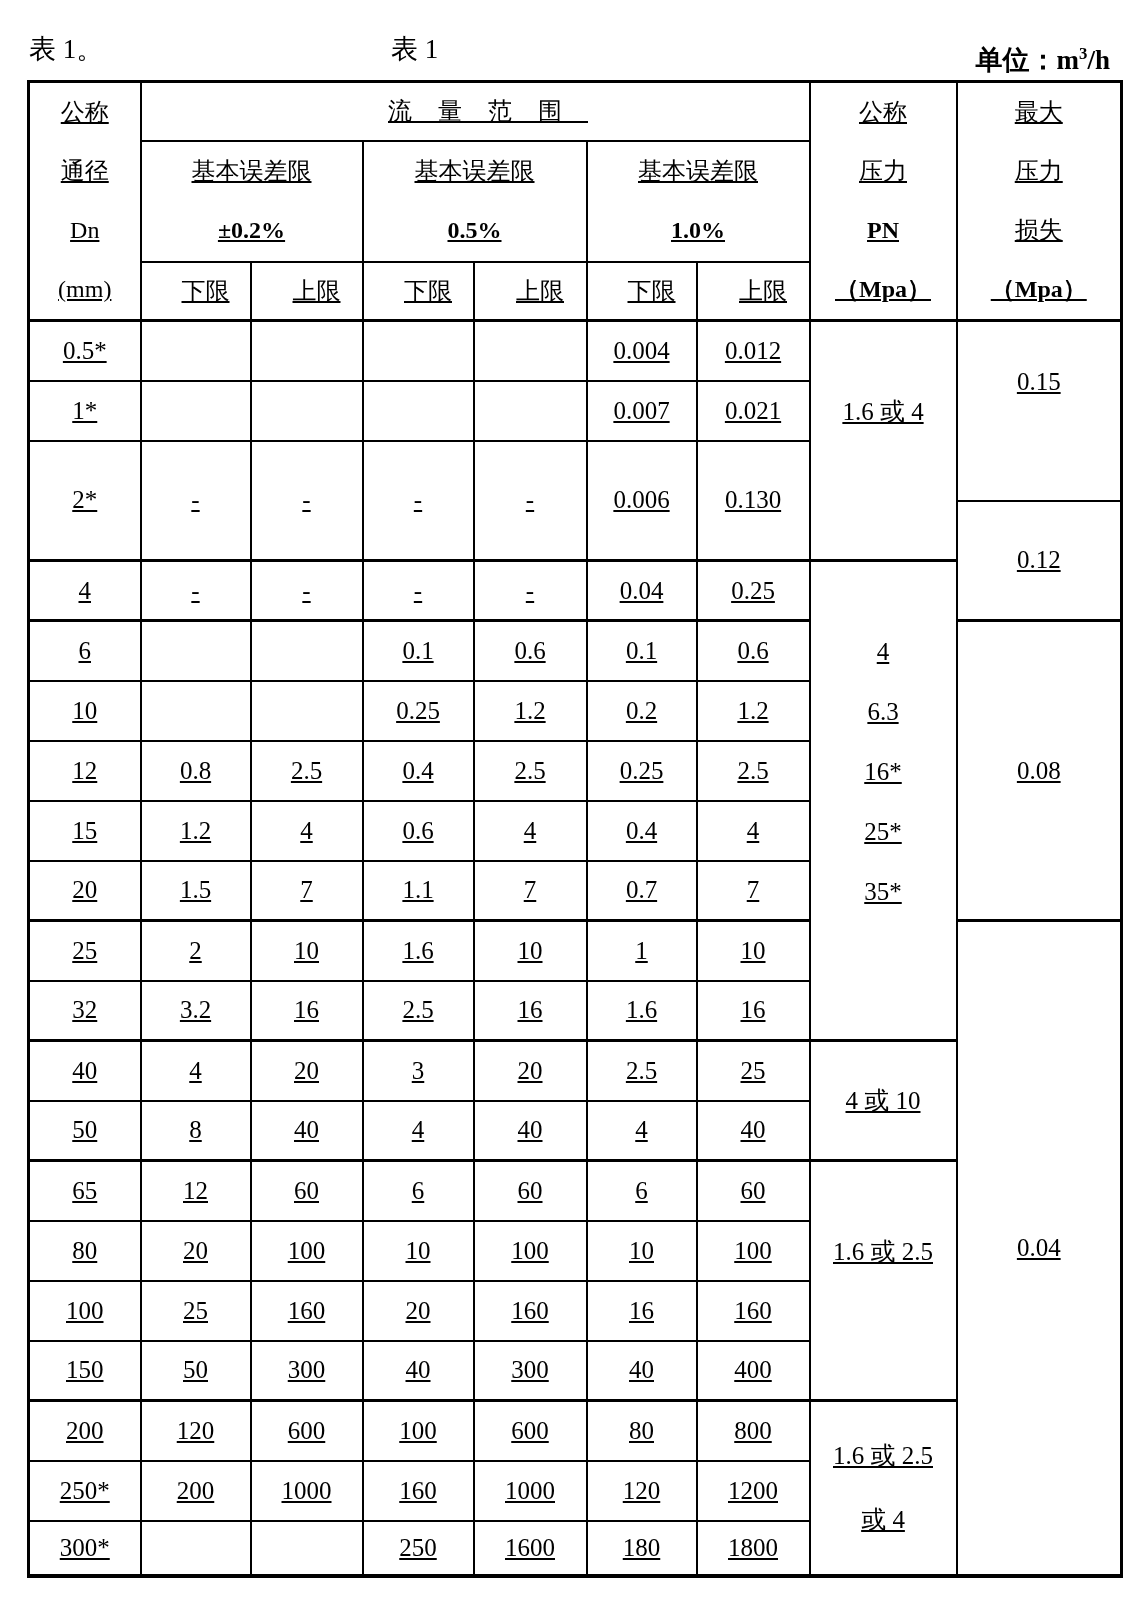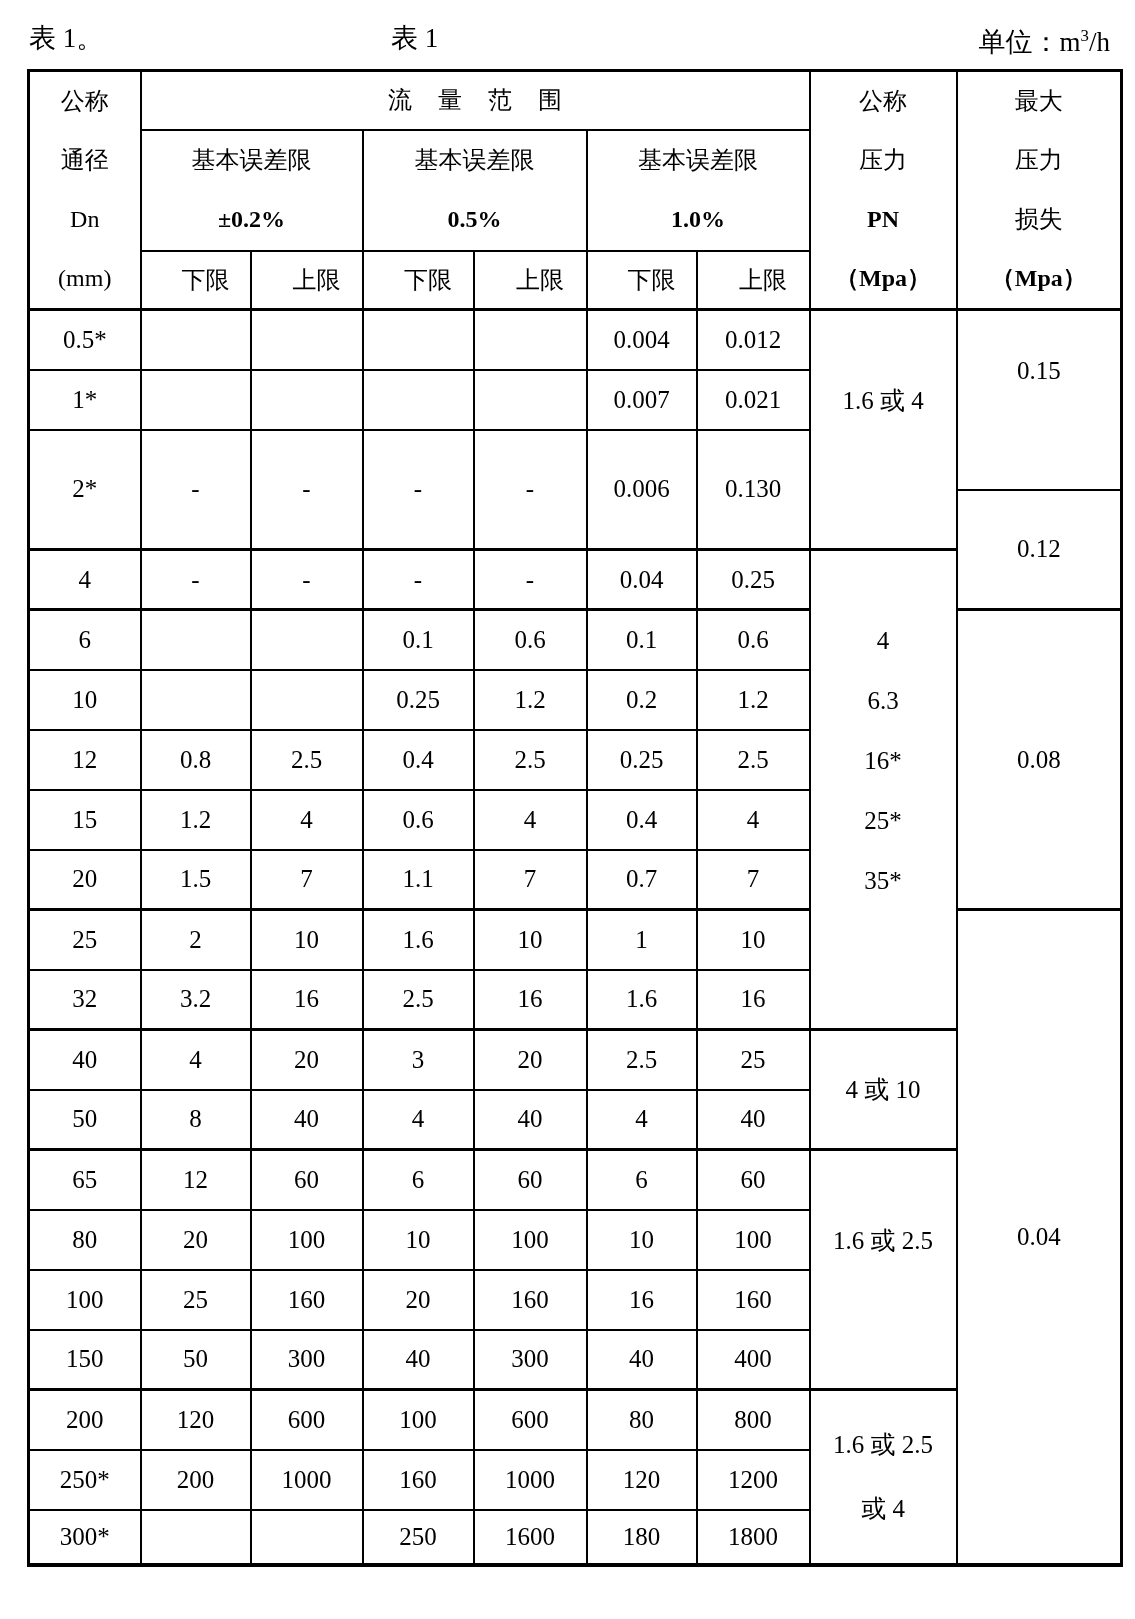--- a/index.html
+++ b/index.html
@@ -1,29 +1,29 @@
 <!DOCTYPE html>
 <html><head>
 <meta charset="utf-8">
 <style>
   html,body{margin:0;padding:0;background:#fff;color:#000;}
   body{width:1135px;height:1619px;overflow:hidden;
        font-family:"Liberation Serif","DejaVu Serif",serif;}
   .page{position:relative;padding:6px 0 0 27px;}
   .intro{font-size:29px;letter-spacing:1.5px;line-height:40px;
          text-indent:58px;white-space:nowrap;}
-  .caption-row{position:relative;width:1093px;height:40px;margin-top:14px;
+  .caption-row{position:relative;width:1093px;height:40px;margin-top:25px;
                font-size:27px;}
   .cap-left{position:absolute;left:2px;top:0;}
   .cap-mid{position:absolute;left:364px;top:0;}
-  .cap-right{position:absolute;right:10px;top:4px;white-space:nowrap;}
+  .cap-right{position:absolute;right:10px;top:11px;white-space:nowrap;font-weight:bold;}
   sup{font-size:0.62em;vertical-align:super;line-height:0;}
 
   table{border-collapse:collapse;table-layout:fixed;width:1093px;margin-top:9px;
-        border:3px solid #000;border-bottom-width:4px;}
+        border:3px solid #000;border-bottom-width:4px;text-decoration:underline;}
   td{border:2px solid #000;text-align:center;vertical-align:middle;
      padding:0;font-size:25px;overflow:hidden;}
   .bb{border-bottom-width:3px;}
   tr.h59{height:59px;} tr.h118{height:118px;} tr.h58{height:58px;}
   tr.r60{height:60px;} tr.r55{height:55px;}
   .stackline{line-height:59px;font-size:24px;}
   .b{font-weight:bold;}
   .flow{font-size:24px;letter-spacing:26px;padding-left:26px;}
   .group{line-height:59px;font-size:24px;margin-left:8px;}
   .lim{font-size:24px;padding-left:20px;}

